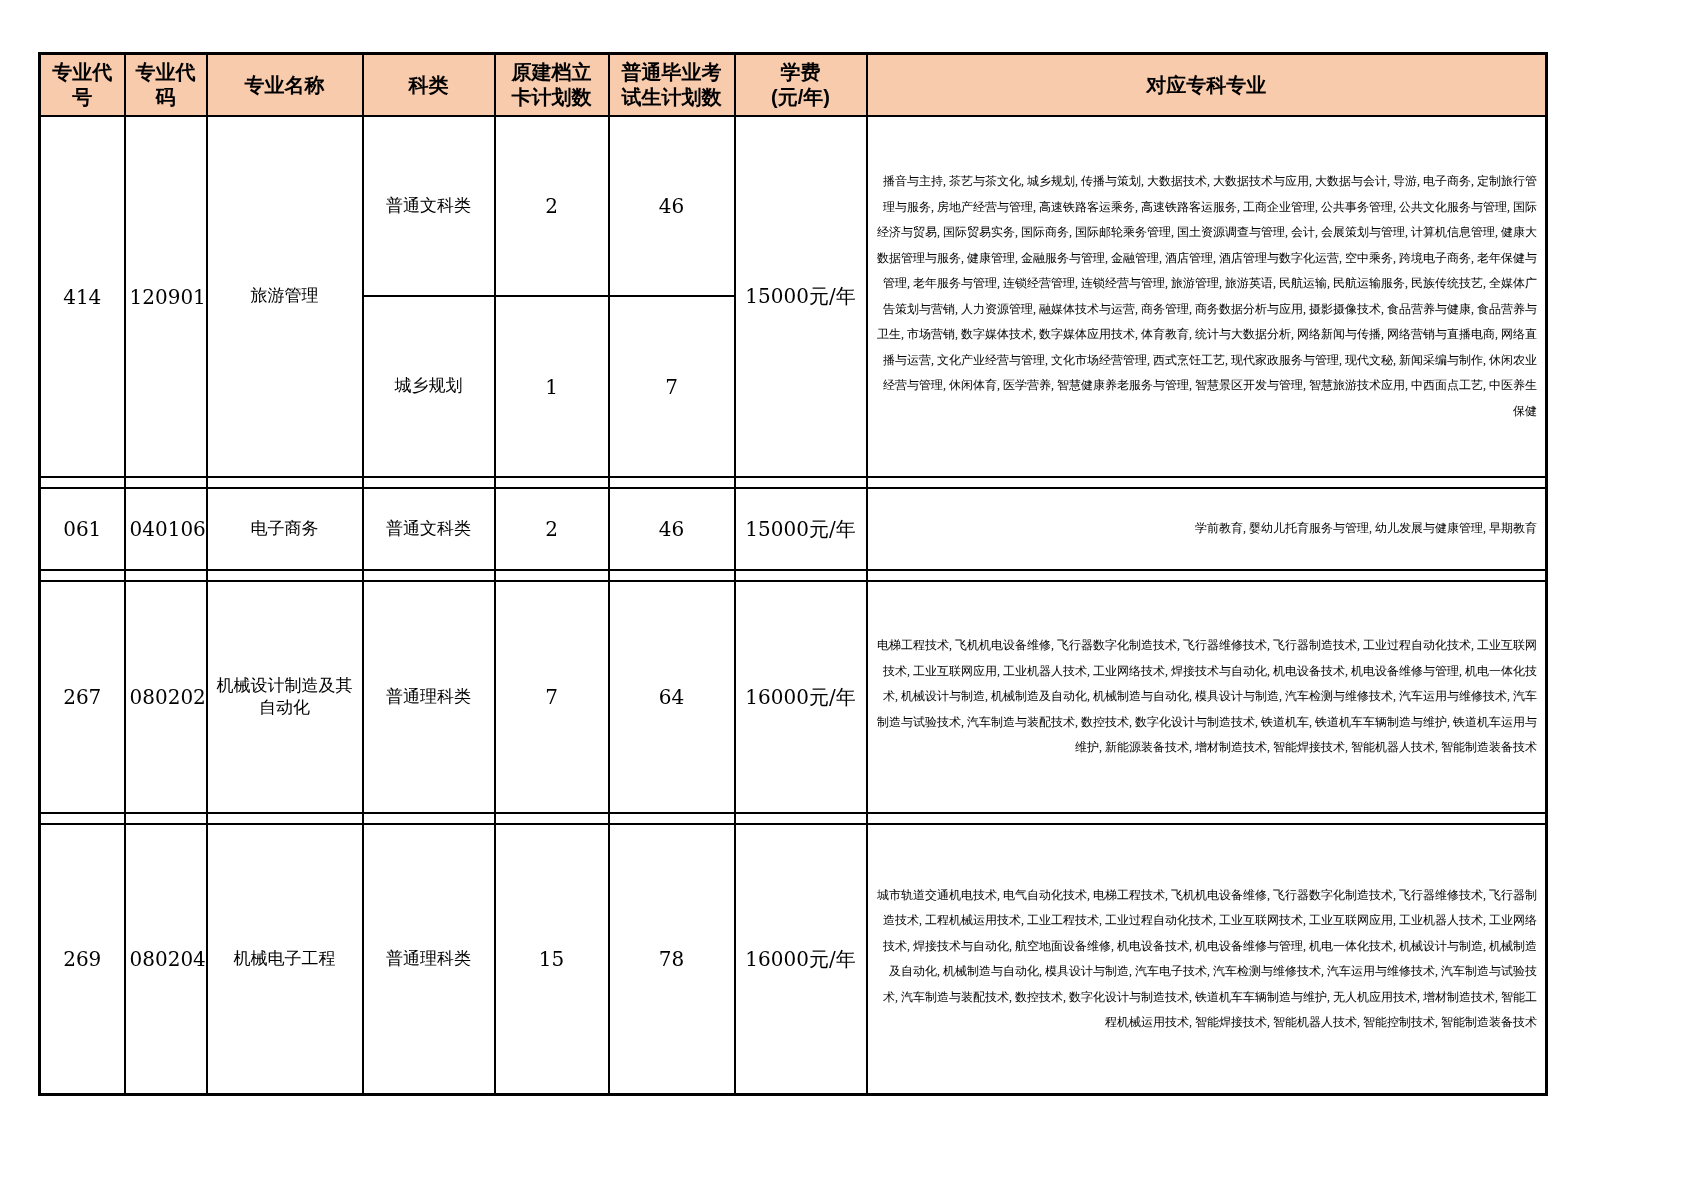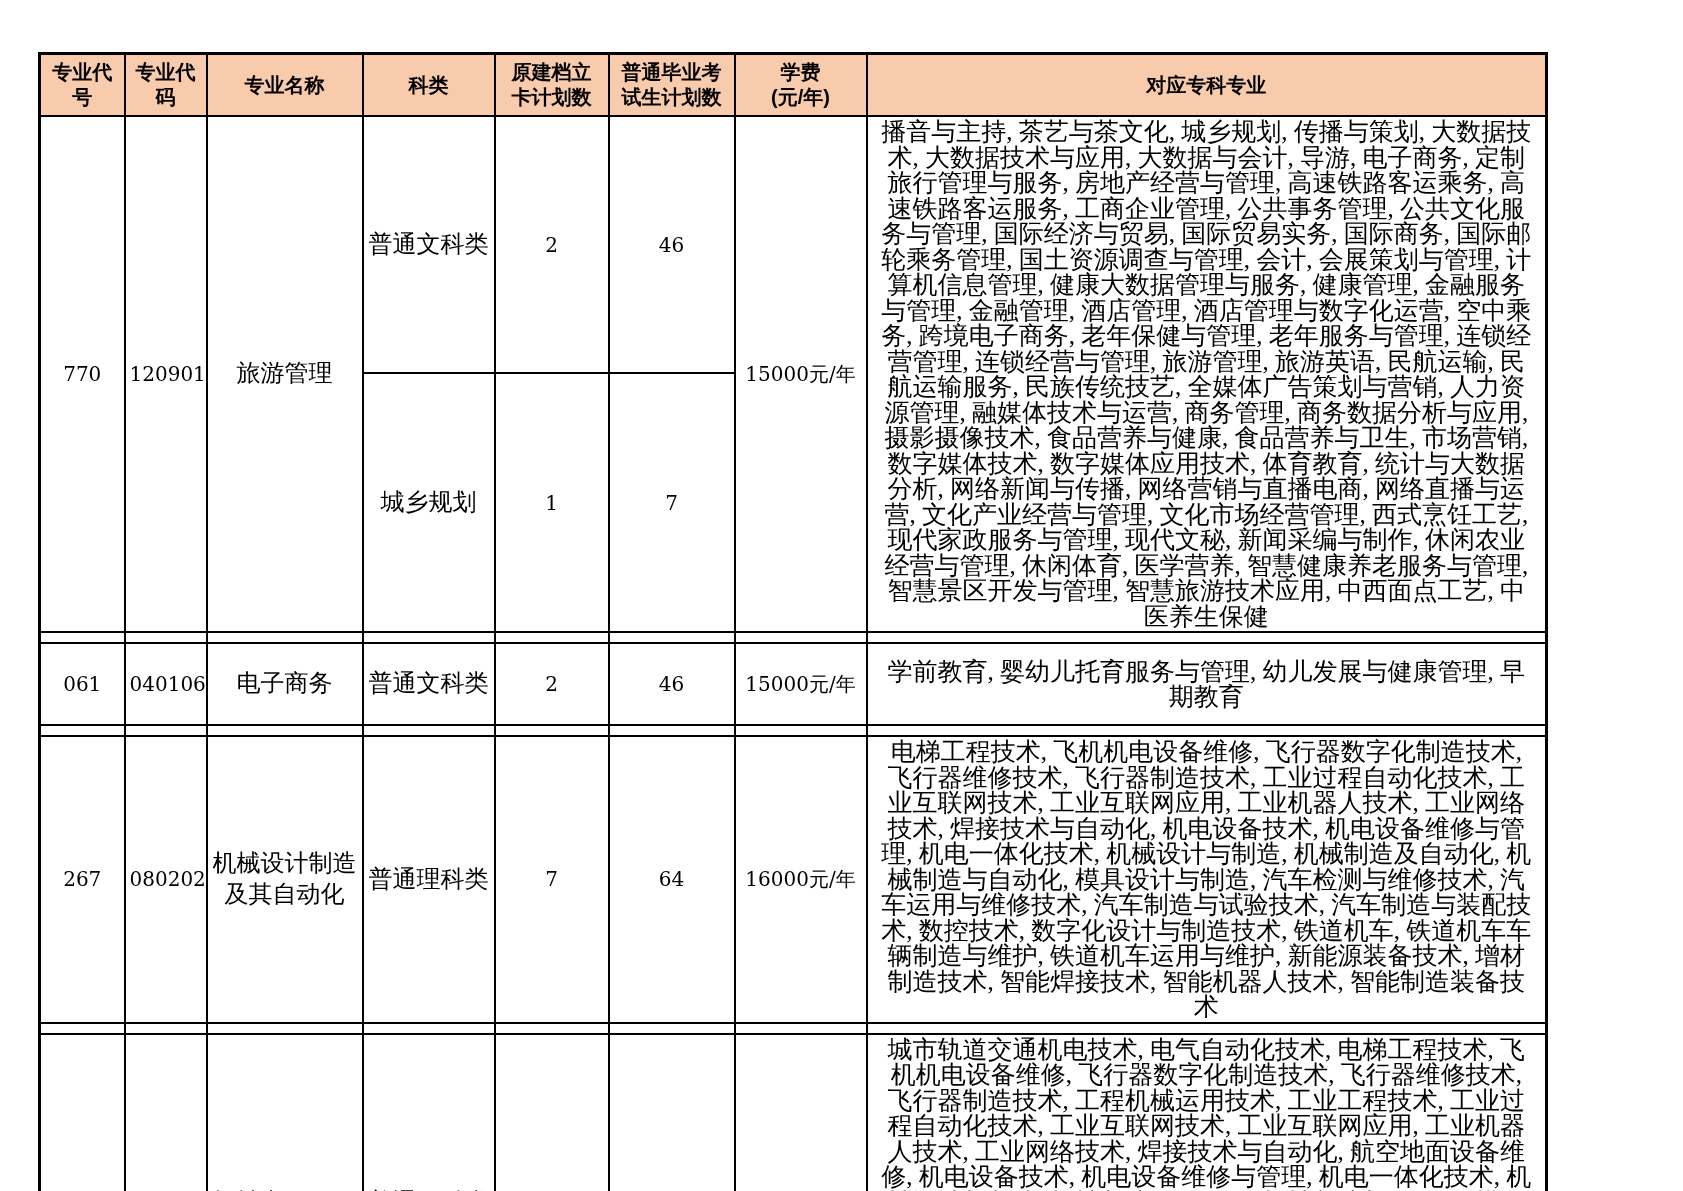--- a/index.html
+++ b/index.html
@@ -31,27 +31,27 @@
     font-size:20px;
     line-height:1.25;
     white-space:pre-line;
     height:60px;
   }
   td.num{
     font-family:"DejaVu Serif", serif;
     font-size:20px;
   }
   td.cname, td.cat{
-    font-size:24px;
+    font-size:17px;
     line-height:1.3;
   }
   td.majors{
-    font-size:25px;
+    font-size:12px;
     line-height:25.5px;
-    text-align:center;
+    text-align:right;
     word-break:break-all;
     padding:2px 8px;
   }
   tr.spacer td{height:9px;padding:0;}
   tr.r1a td{height:178px;}
   tr.r1b td{height:179px;}
   tr.r2 td{height:76px;}
   tr.r3 td{height:226px;margin-top:40px;}
   tr.r4 td{height:264px;}
 </style>
@@ -81,21 +81,21 @@
         <th>普通毕业考
 试生计划数</th>
         <th>学费
 (元/年)</th>
         <th>对应专科专业</th>
       </tr>
     </thead>
     <tbody>
 
       <tr class="r1a">
-        <td class="num" rowspan="2">770</td>
+        <td class="num" rowspan="2">414</td>
         <td class="num" rowspan="2">120901</td>
         <td class="cname" rowspan="2">旅游管理</td>
         <td class="cat">普通文科类</td>
         <td class="num">2</td>
         <td class="num">46</td>
         <td class="num" rowspan="2">15000元/年</td>
         <td class="majors" rowspan="2">播音与主持, 茶艺与茶文化, 城乡规划, 传播与策划, 大数据技术, 大数据技术与应用, 大数据与会计, 导游, 电子商务, 定制旅行管理与服务, 房地产经营与管理, 高速铁路客运乘务, 高速铁路客运服务, 工商企业管理, 公共事务管理, 公共文化服务与管理, 国际经济与贸易, 国际贸易实务, 国际商务, 国际邮轮乘务管理, 国土资源调查与管理, 会计, 会展策划与管理, 计算机信息管理, 健康大数据管理与服务, 健康管理, 金融服务与管理, 金融管理, 酒店管理, 酒店管理与数字化运营, 空中乘务, 跨境电子商务, 老年保健与管理, 老年服务与管理, 连锁经营管理, 连锁经营与管理, 旅游管理, 旅游英语, 民航运输, 民航运输服务, 民族传统技艺, 全媒体广告策划与营销, 人力资源管理, 融媒体技术与运营, 商务管理, 商务数据分析与应用, 摄影摄像技术, 食品营养与健康, 食品营养与卫生, 市场营销, 数字媒体技术, 数字媒体应用技术, 体育教育, 统计与大数据分析, 网络新闻与传播, 网络营销与直播电商, 网络直播与运营, 文化产业经营与管理, 文化市场经营管理, 西式烹饪工艺, 现代家政服务与管理, 现代文秘, 新闻采编与制作, 休闲农业经营与管理, 休闲体育, 医学营养, 智慧健康养老服务与管理, 智慧景区开发与管理, 智慧旅游技术应用, 中西面点工艺, 中医养生保健</td>
       </tr>
       <tr class="r1b">
         <td class="cat">城乡规划</td>

